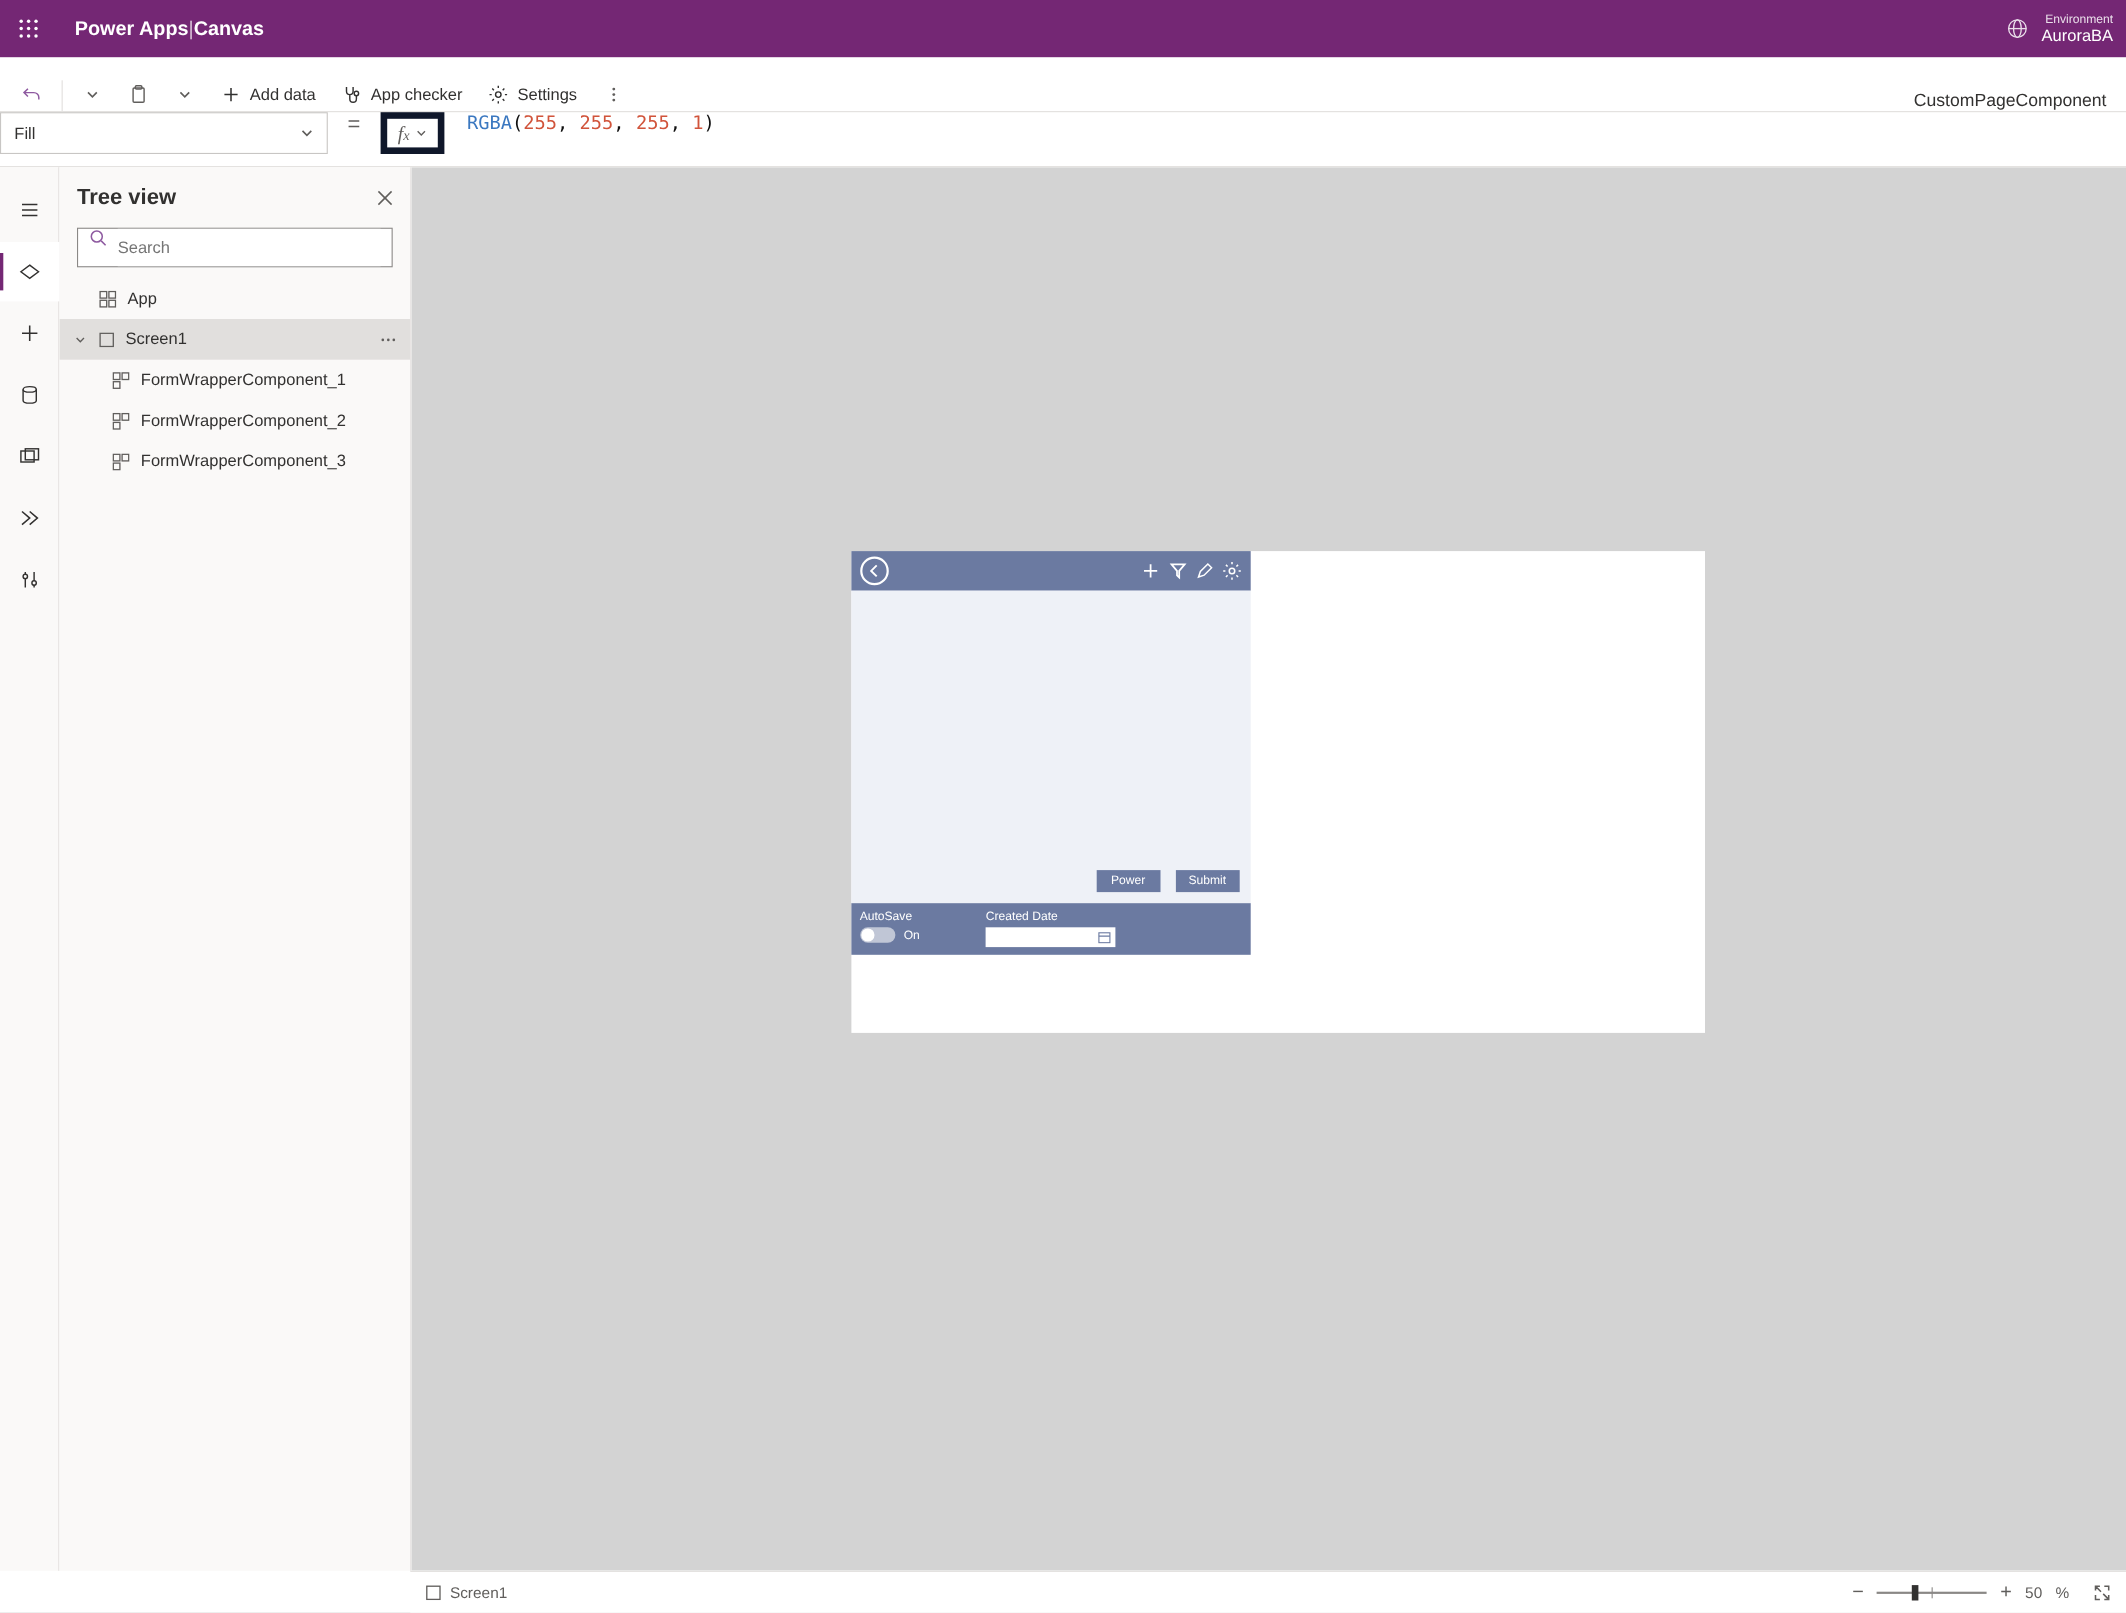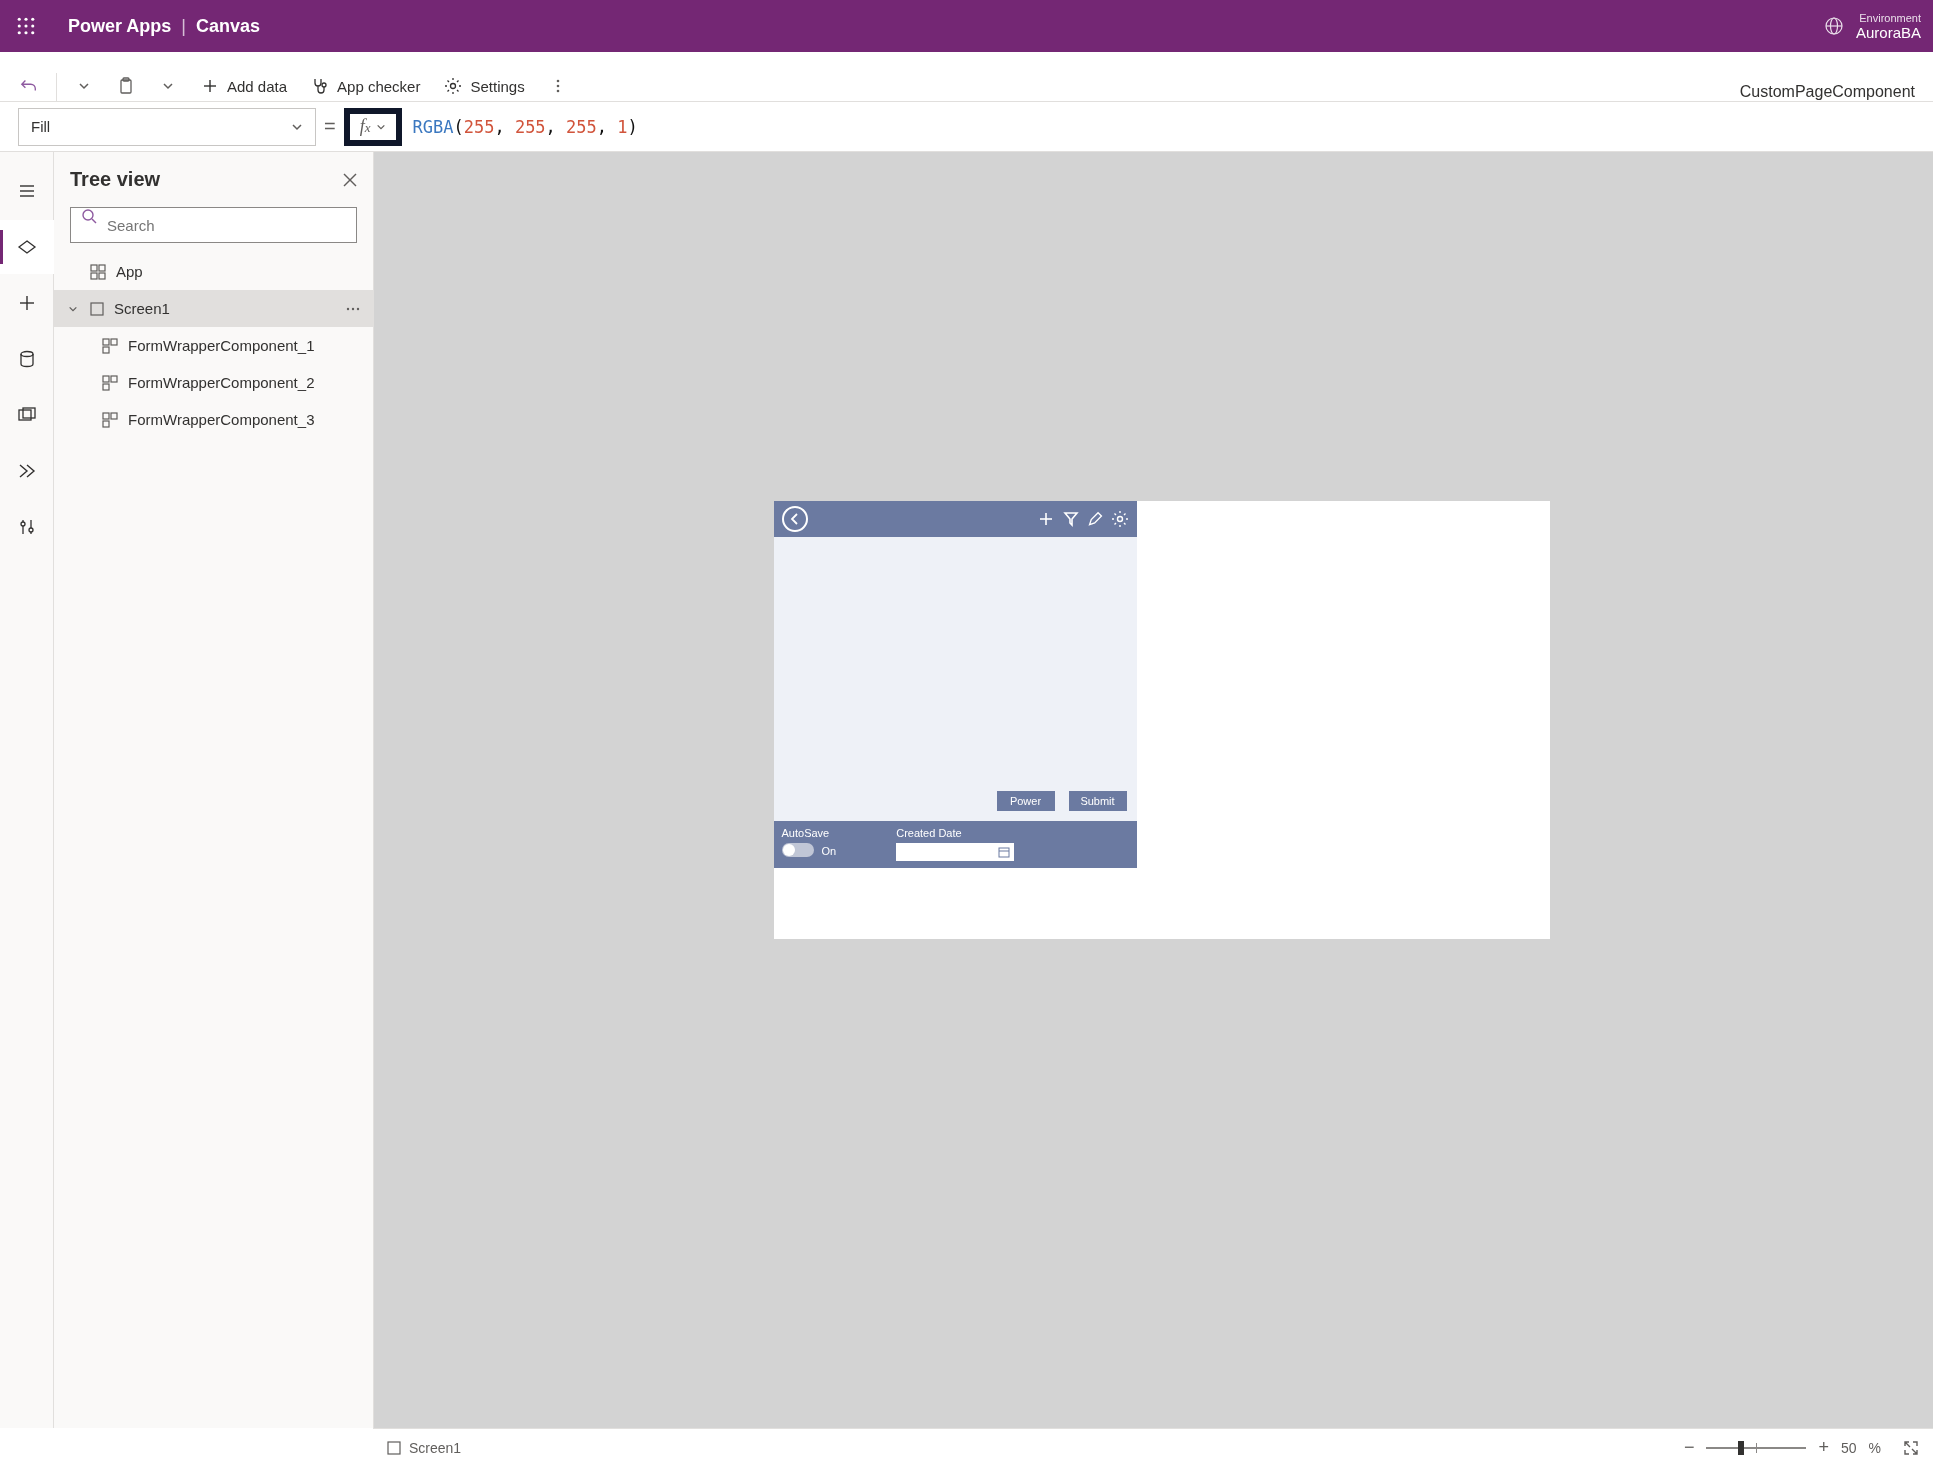--- a/index.html
+++ b/index.html
@@ -2,38 +2,38 @@
 <html><head>
 <meta charset="utf-8">
 <style>
   * { box-sizing: border-box; margin: 0; padding: 0; }
   body { font-family: "Segoe UI", Arial, sans-serif; font-size: 14px; color: #323130; background: #fff; overflow: hidden; width: 1933px; height: 1466px; }
   
   
   .top-header { background: #742774; height: 52px; display: flex; align-items: center; color: #fff; padding: 0 12px; }
   .waffle { width: 28px; height: 28px; display: flex; align-items: center; justify-content: center; margin-right: 28px; }
   .waffle svg { width: 18px; height: 18px; }
-  .top-title { font-size: 18px; font-weight: 600; display: flex; align-items: center; gap: 10px; }
+  .top-title { font-size: 18px; font-weight: 600; display: flex; align-items: center; }
   .top-title .divider { font-weight: 300; opacity: 0.7; }
   .top-spacer { flex: 1; }
   .env-block { text-align: right; font-size: 12px; display: flex; align-items: center; gap: 12px; }
   .env-block .globe { opacity: 0.85; }
   .env-label { font-size: 11px; opacity: 0.85; }
   .env-name { font-size: 15px; font-weight: 500; }
   
   
   .command-bar { height: 50px; border-bottom: 1px solid #e1dfdd; display: flex; align-items: flex-end; padding: 0 10px; gap: 4px; }
   .cmd-btn { display: flex; align-items: center; gap: 8px; padding: 6px 10px; color: #323130; font-size: 15px; border: none; background: none; cursor: pointer; }
   .cmd-btn .icon { width: 18px; height: 18px; display: flex; align-items: center; justify-content: center; color: #323130; }
   .cmd-sep { width: 1px; height: 28px; background: #e1dfdd; margin: 0 4px; }
   .cmd-spacer { flex: 1; }
   .right-doc-name { font-size: 16px; color: #323130; padding-right: 8px; }
   
   
-  .formula-bar { height: 50px; border-bottom: 1px solid #e1dfdd; display: flex; align-items: center; padding-left: 18px; }
+  .formula-bar { height: 50px; border-bottom: 1px solid #e1dfdd; display: flex; gap: 10px; }
   .prop-dropdown { width: 298px; height: 38px; border: 1px solid #c8c6c4; display: flex; align-items: center; padding: 0 12px; justify-content: space-between; font-size: 15px; background: #fff; }
   .eq-sign { font-size: 20px; color: #605e5c; padding: 0 8px; }
   .fx-block { display: flex; align-items: center; gap: 6px; color: #605e5c; border: 6px solid #0f172a; height: 38px; padding: 0 10px; font-style: italic; font-family: "Times New Roman", serif; font-size: 18px;}
   .formula-input { flex: 1; font-family: Consolas, monospace; font-size: 17px; padding-left: 10px; }
   .fn-name { color: #3b78c0; }
   .paren { color: #111; }
   .num { color: #d1543b; }
   .comma { color: #111; }
   
   

